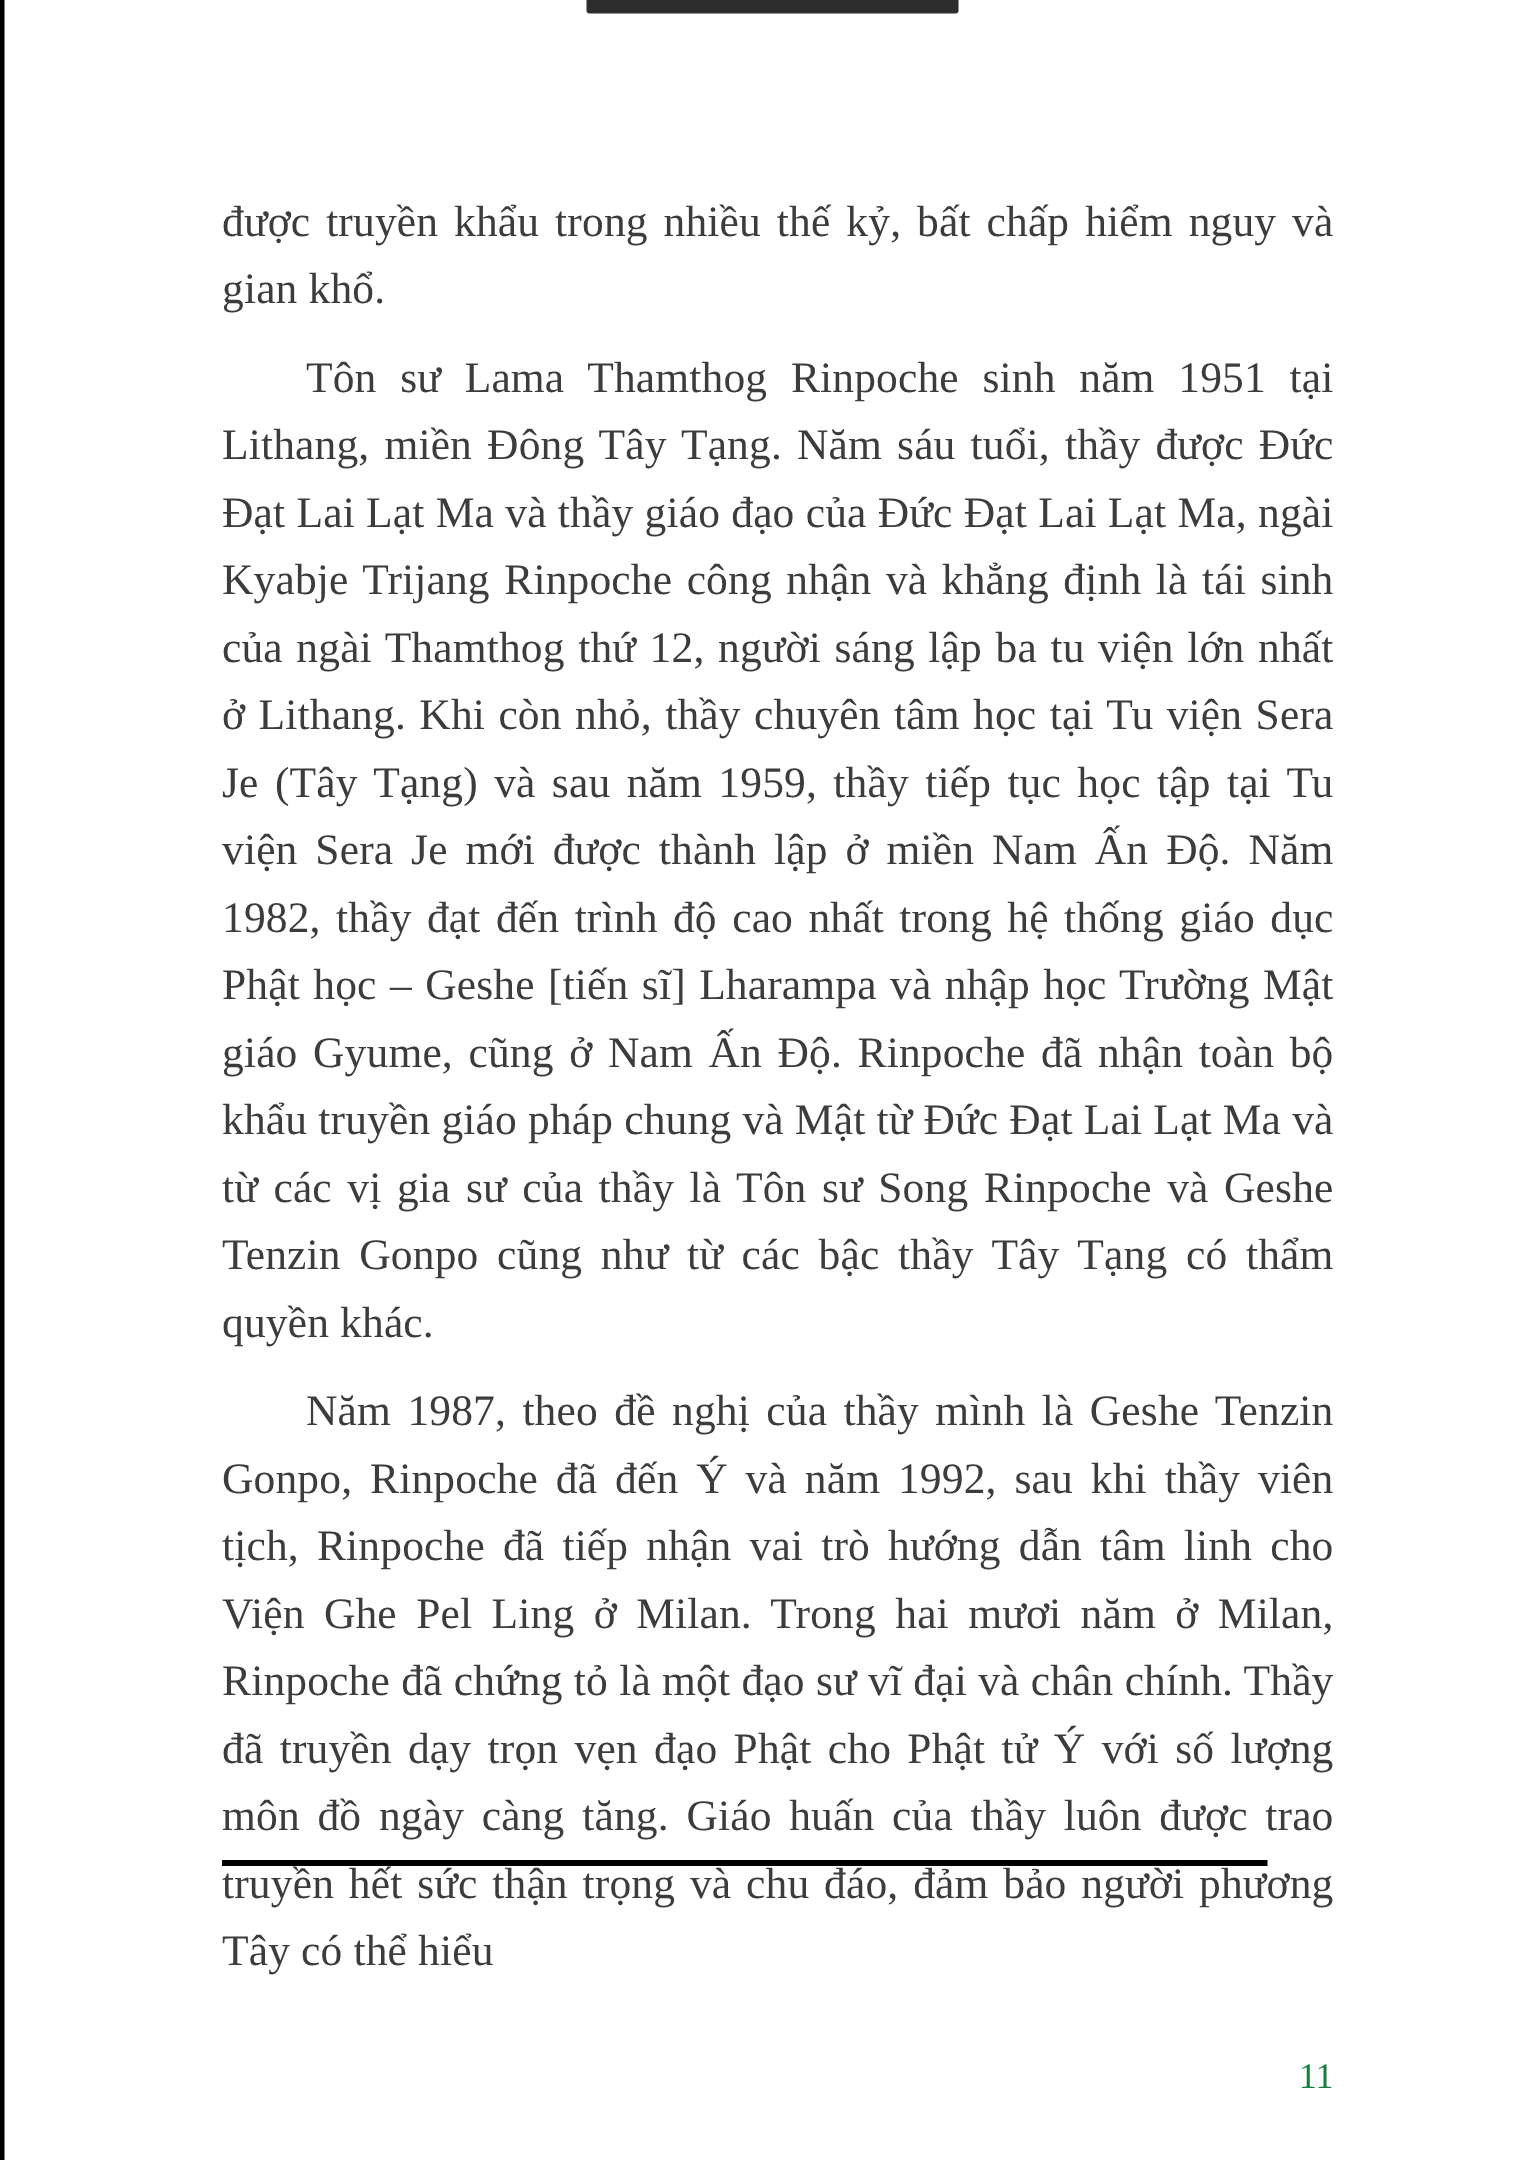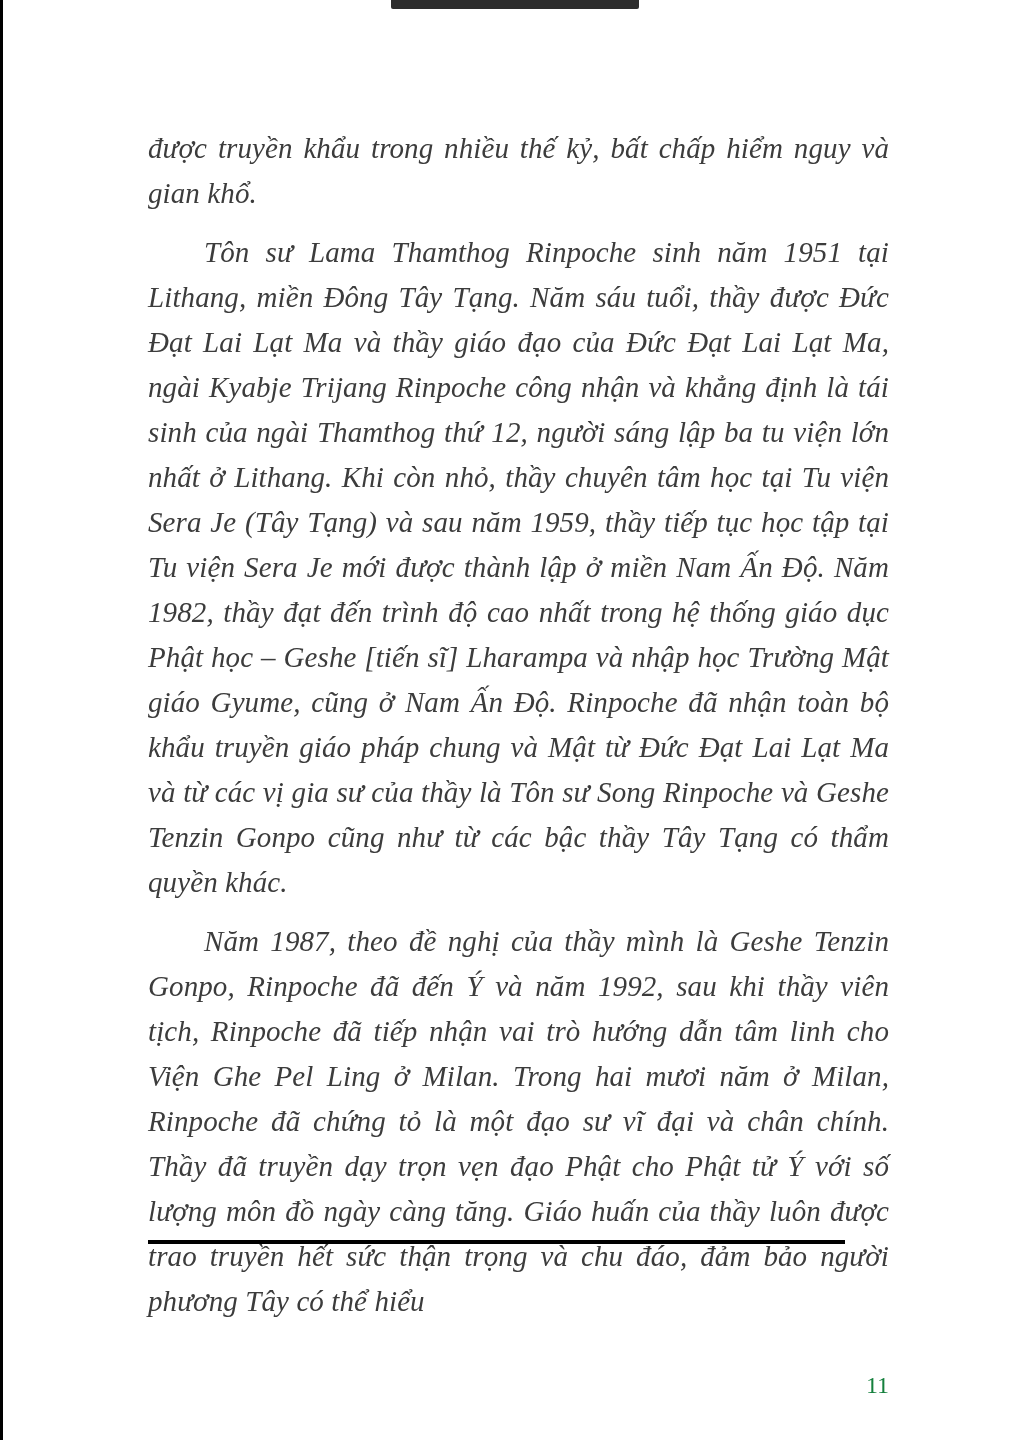--- a/index.html
+++ b/index.html
@@ -33,21 +33,21 @@
   .text-block {
     position: absolute;
     left: 148px;
     top: 126px;
     width: 741px;
     font-size: 29px;
     line-height: 45px;
     text-align: justify;
     letter-spacing: 0.1px;
   }
-  .para { margin-bottom: 14px; font-style: italic; }
+  .para { margin-bottom: 14px; }
   .para.indent { text-indent: 56px; }
   .footnote-rule {
     position: absolute;
     left: 148px;
     top: 1240px;
     width: 697px;
     height: 4px;
     background: #000000;
   }
   .footnote-text {

